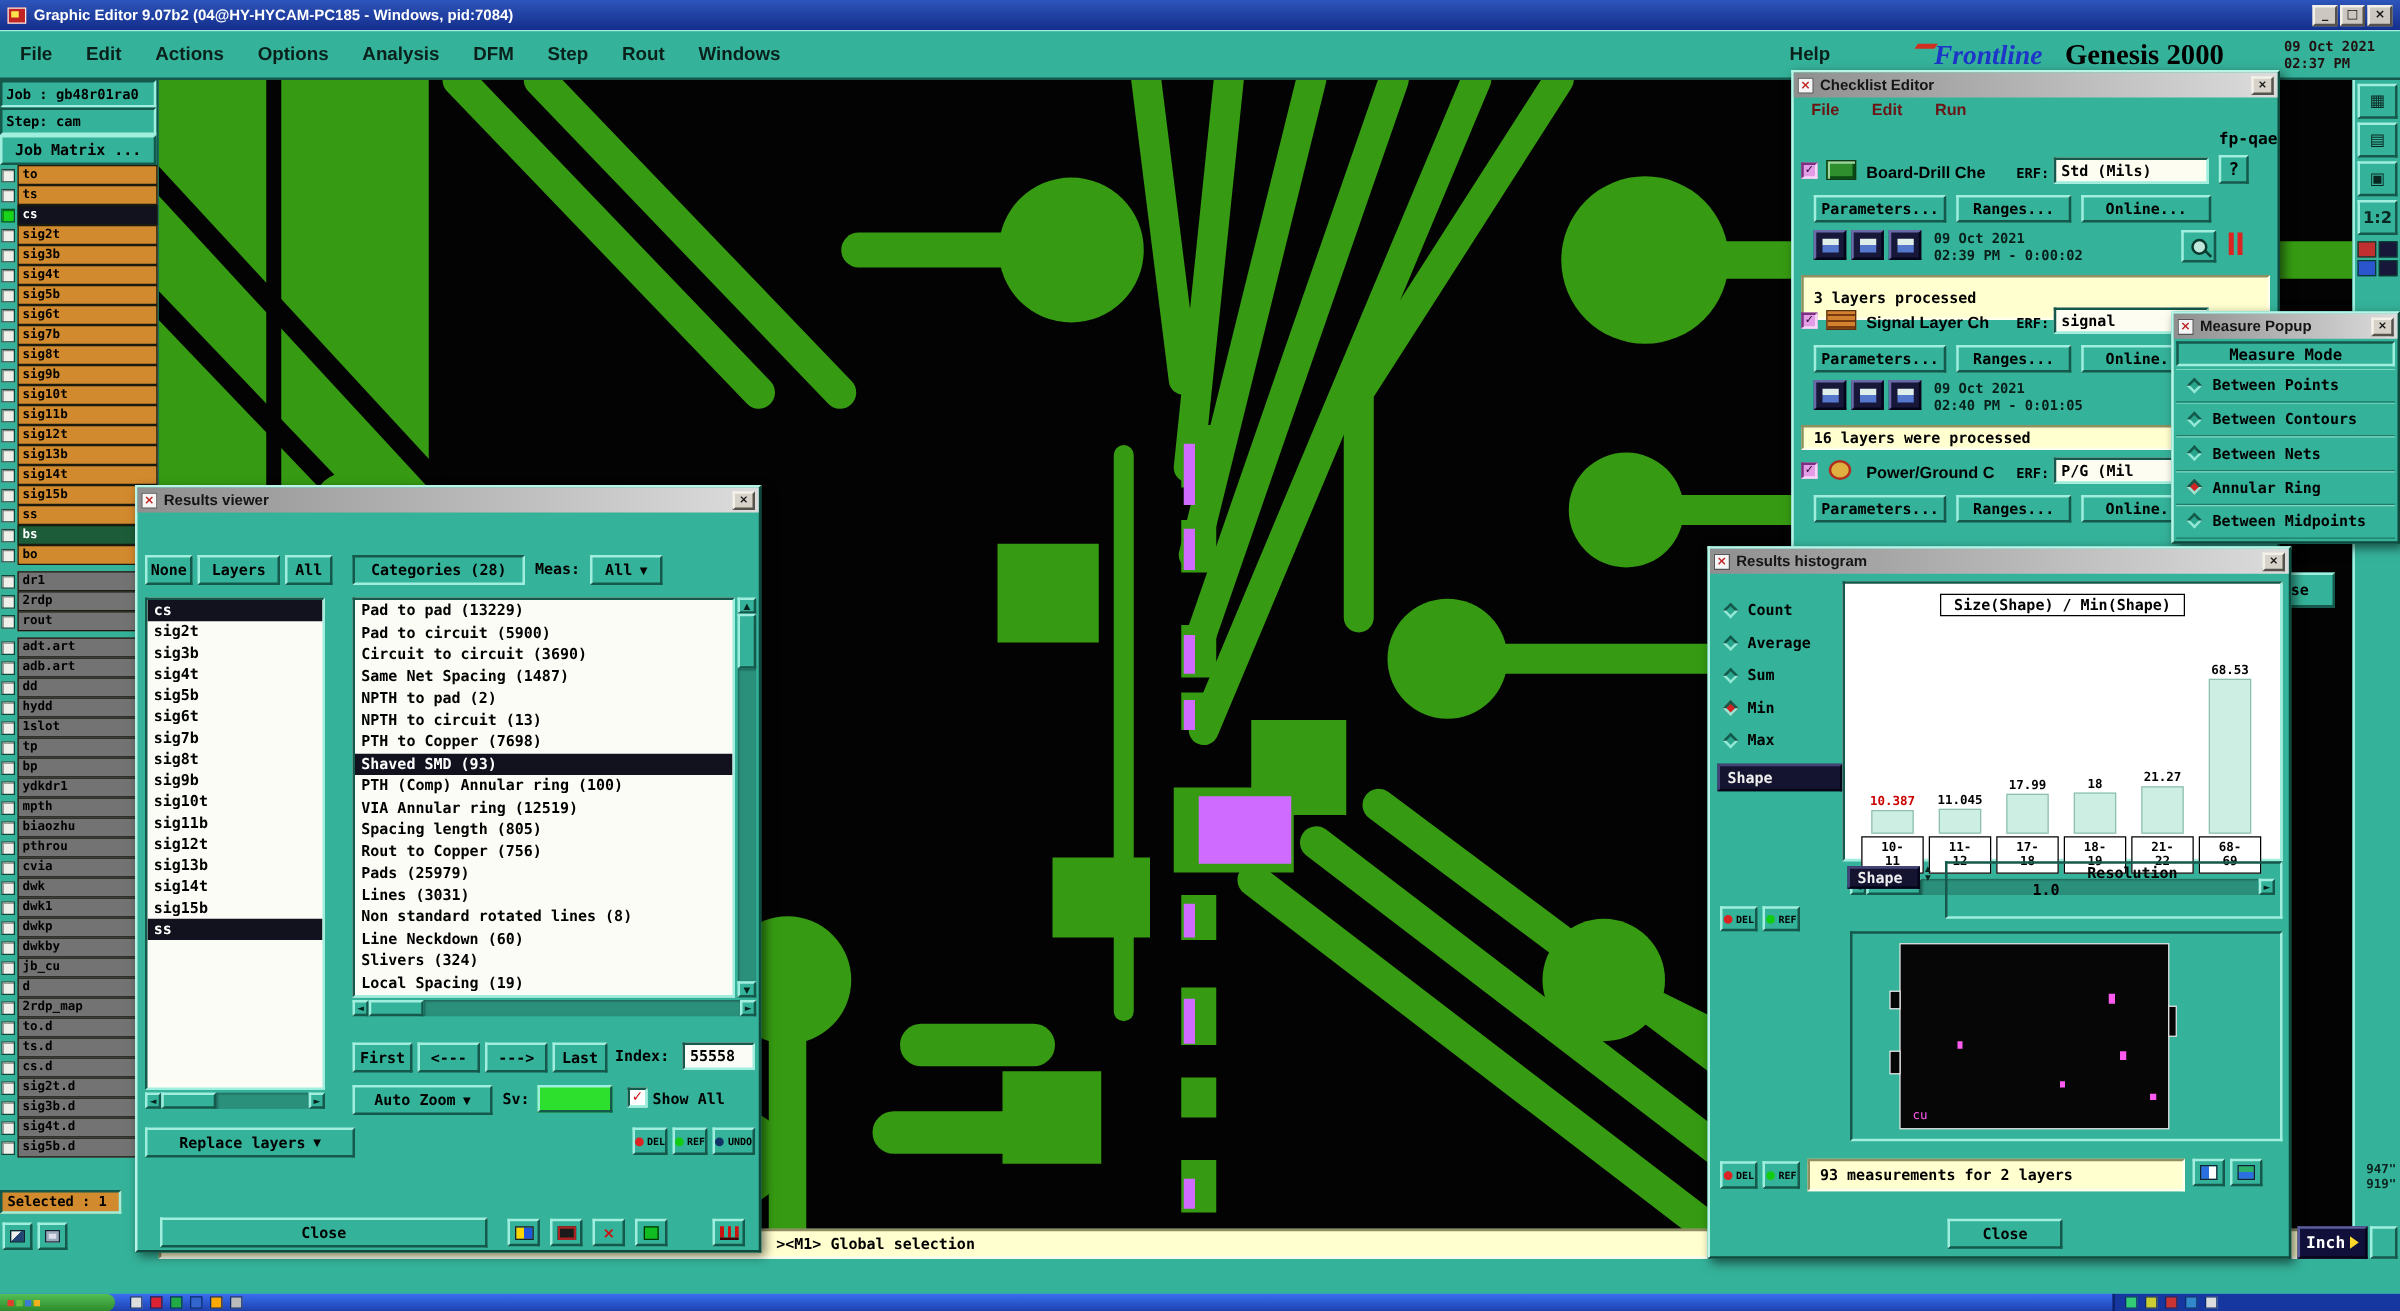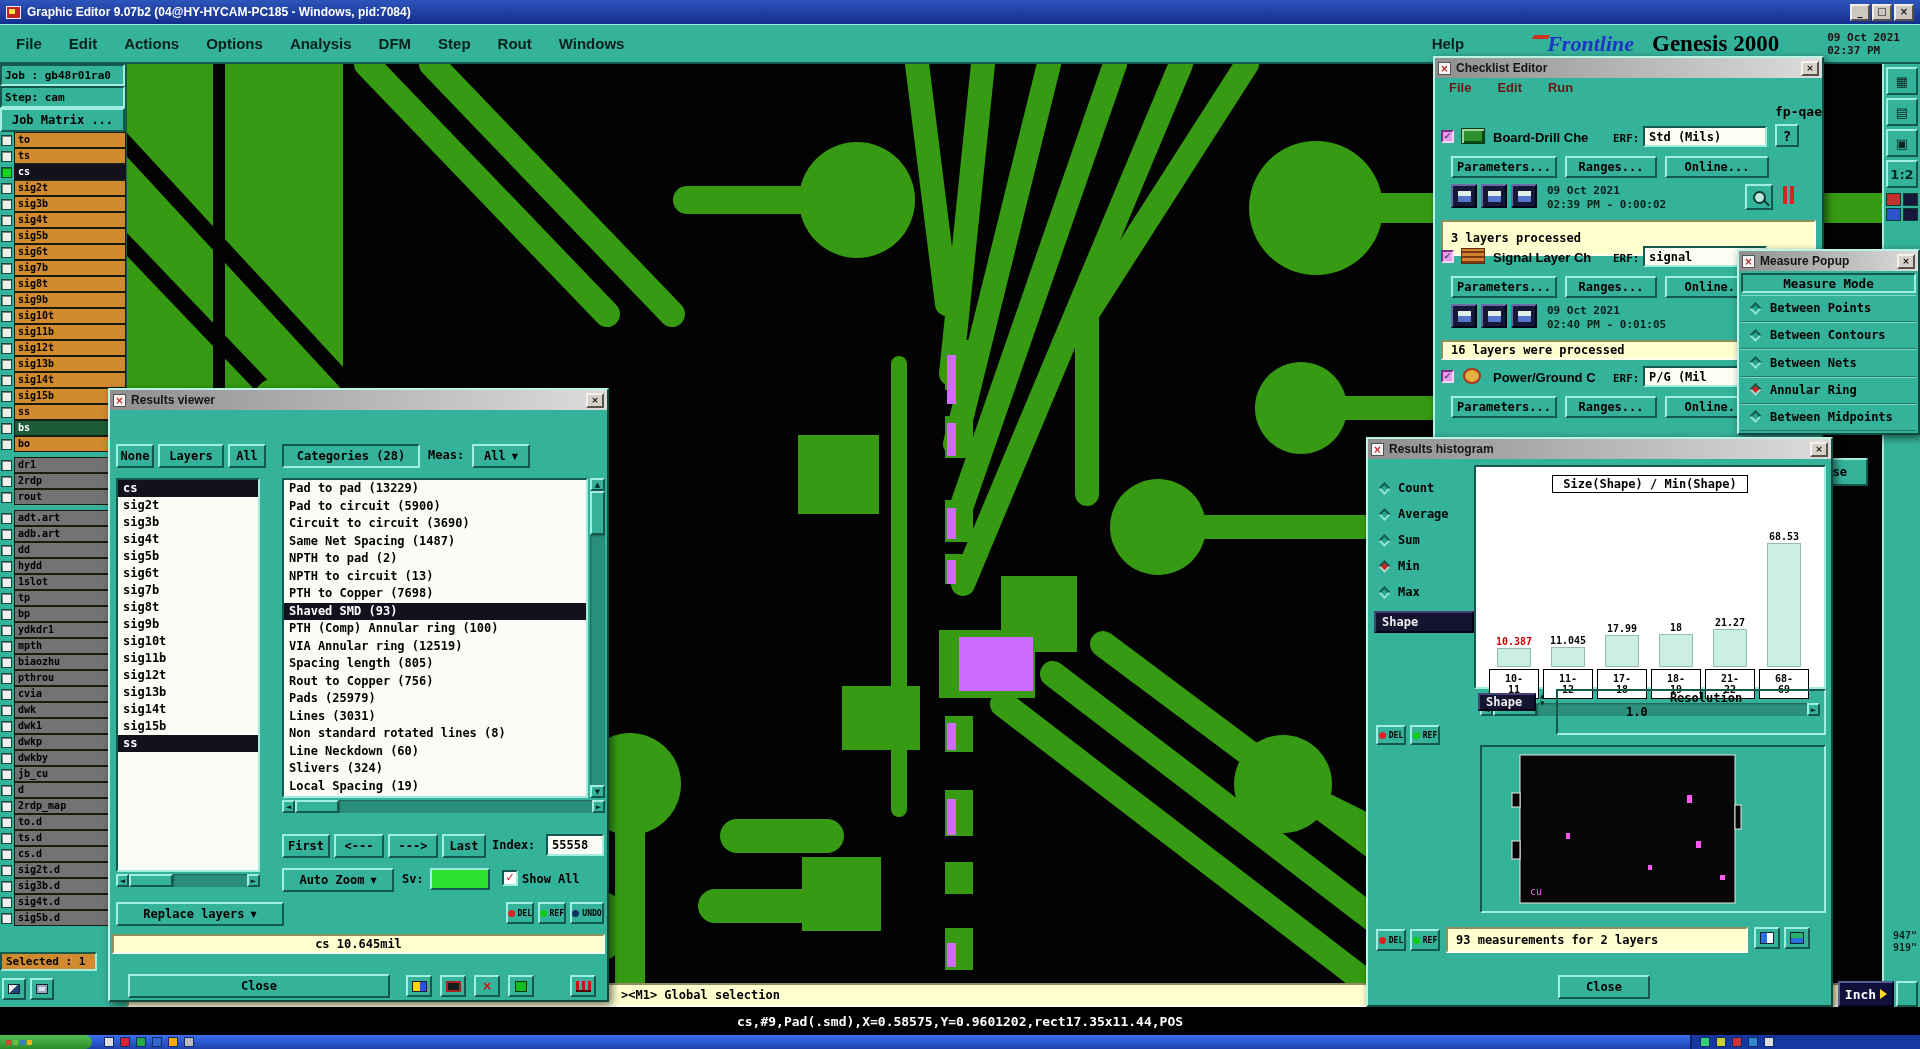--- a/index.html
+++ b/index.html
@@ -530,23 +530,20 @@
     <div class="coordfrag">
       <div>947"</div>
       <div>919"</div>
     </div>
   </div>
 
   <div class="statusstrip">
     <span>&gt;&lt;M1&gt; Global selection</span>
   </div>
 
-  <div class="coordsbar">
-    <span>cs,#9,Pad(.smd),X=0.58575,Y=0.9601202,rect17.35x11.44,POS</span>
-  </div>
 
   <div class="inchbtn">
     <span>Inch</span>
     <span class="inch-arrow"></span>
   </div>
   <div class="btn out abs cornerbtn"></div>
 
   <div class="btn out abs" style="left:1790px;top:458px;width:78px;height:28px;z-index:5;">Close</div>
 
   <div class="taskbar">
@@ -782,23 +779,20 @@
         <span>DEL</span>
       </div>
     <div class="btn out abs mini" style="left:428px;top:512px;width:28px;height:22px;">
         <i class="dot green"></i>
         <span>REF</span>
       </div>
     <div class="btn out abs mini" style="left:460px;top:512px;width:34px;height:22px;">
         <i class="dot dark"></i>
         <span>UNDO</span>
       </div>
-    <div class="abs ystrip center" style="left:2px;top:544px;width:493px;height:20px;">
-        <span>cs 10.645mil</span>
-      </div>
     <div class="btn out abs" style="left:18px;top:584px;width:262px;height:24px;">Close</div>
     <div class="btn out abs ib" style="left:296px;top:585px;">
         <i class="ic-yb"></i>
       </div>
     <div class="btn out abs ib" style="left:330px;top:585px;">
         <i class="ic-scr"></i>
       </div>
     <div class="btn out abs ib" style="left:364px;top:585px;">
         <span class="xred">×</span>
       </div>

